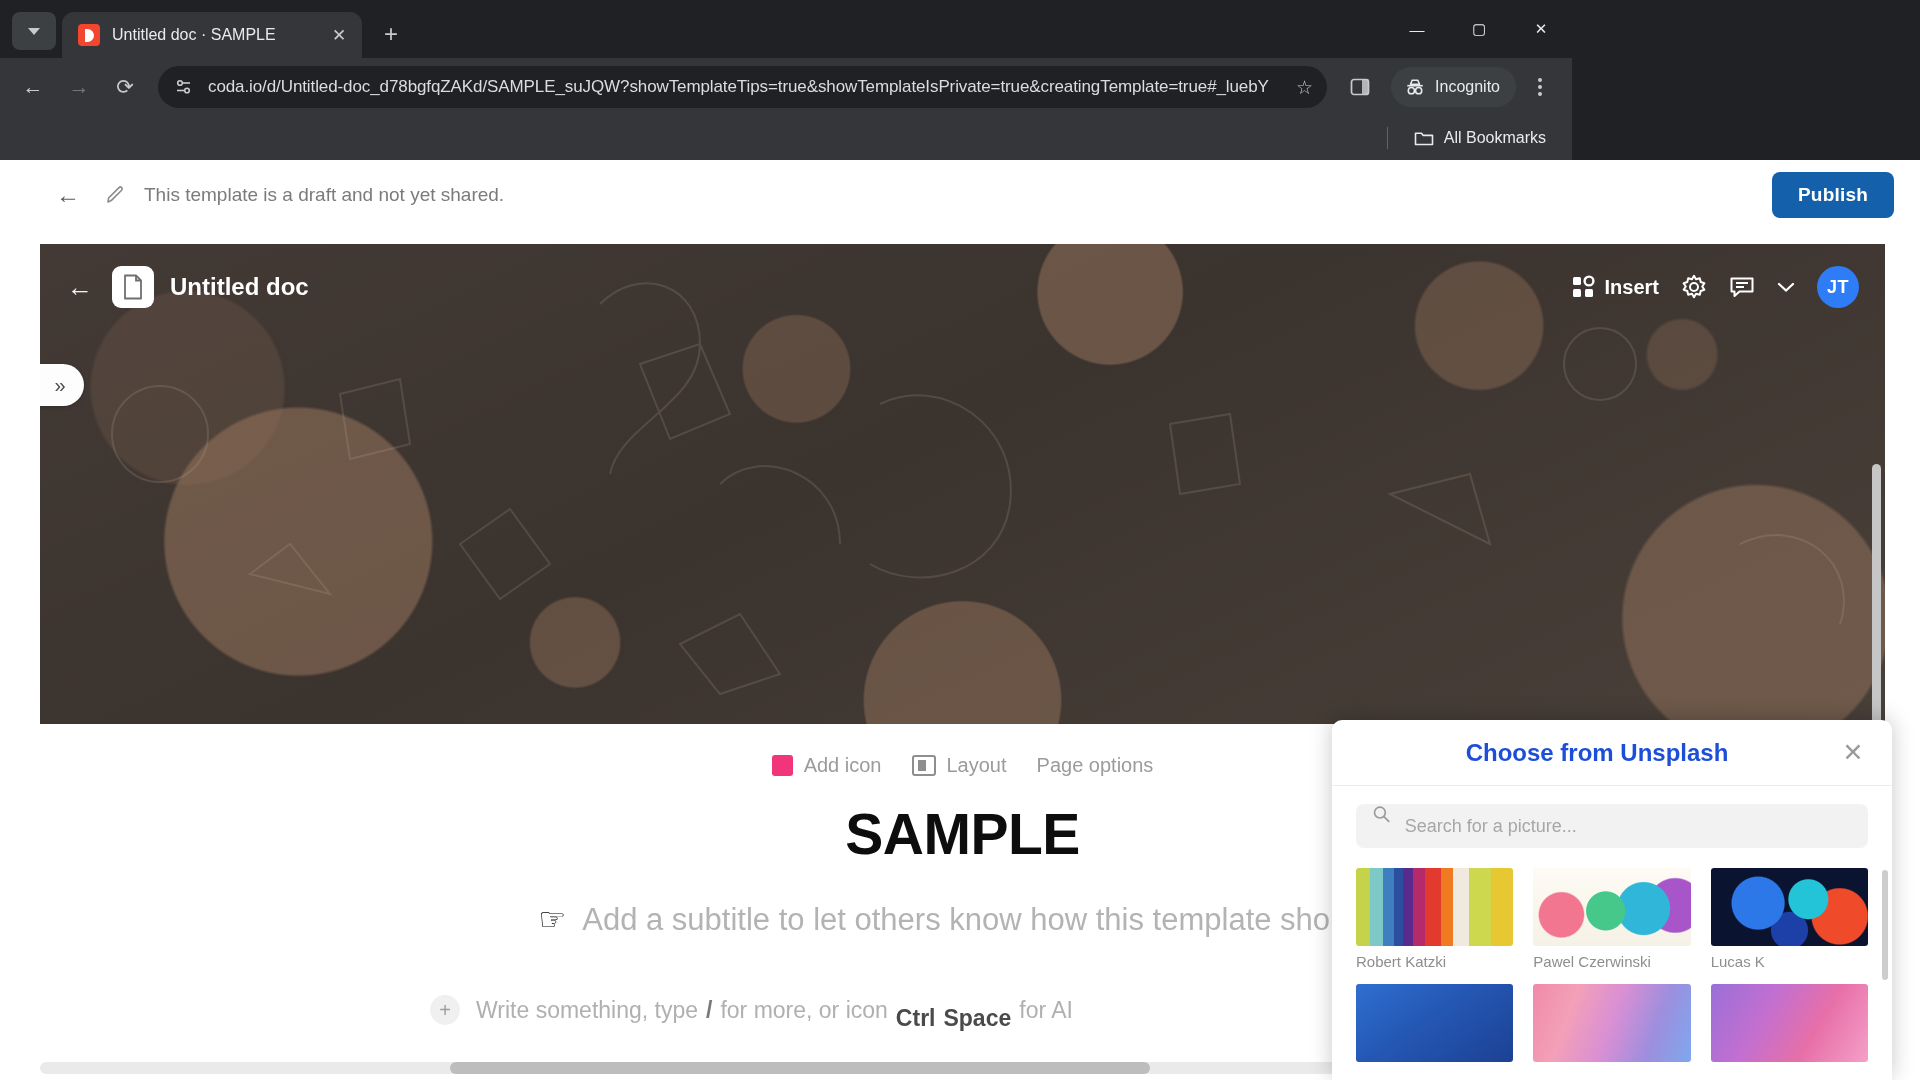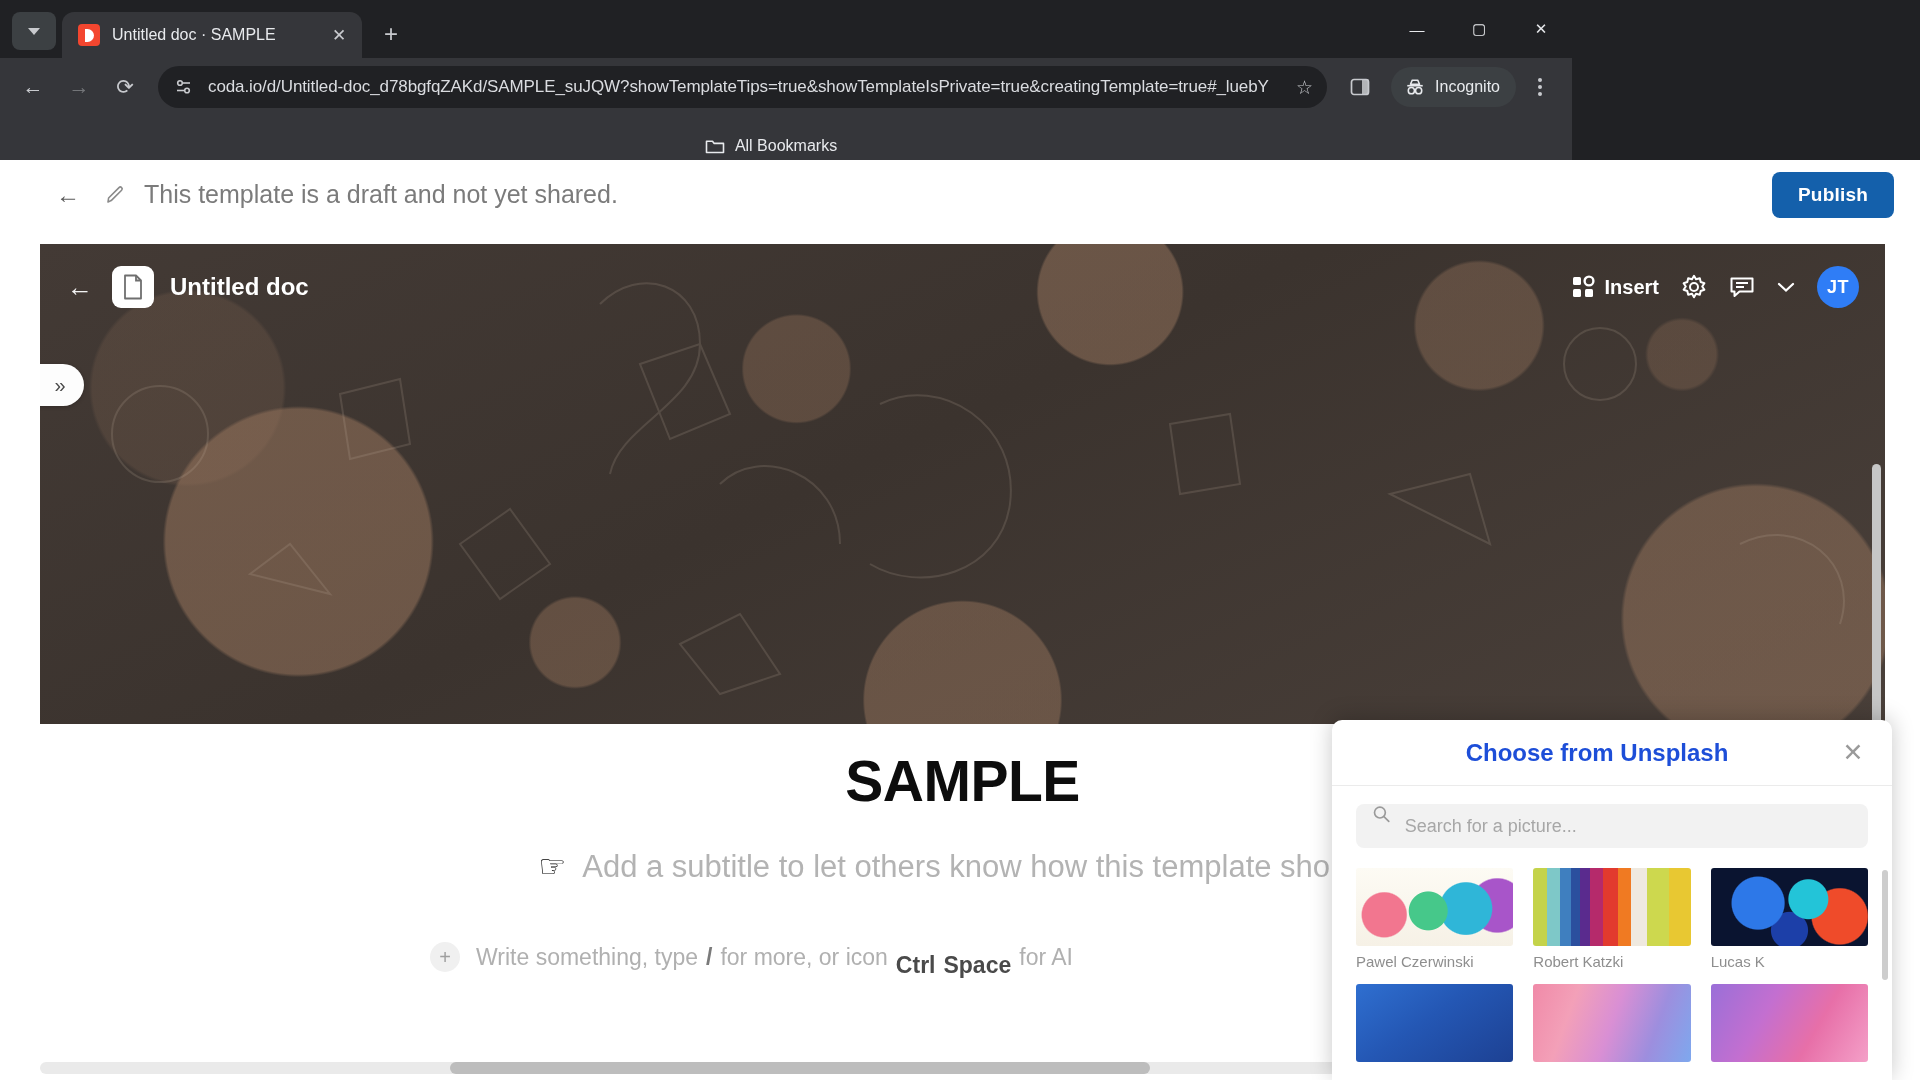--- a/index.html
+++ b/index.html
@@ -55,34 +55,34 @@
   .omni-url { color: #dadce0; font-size: 17px; white-space: nowrap; overflow: hidden; letter-spacing: -0.1px; flex:1; }
   .omni-star { color: #c8cace; font-size: 19px; }
   .tb-icon { width: 42px; height: 42px; border-radius: 50%; display:flex; align-items:center; justify-content:center; color:#c8cace; }
   .incognito-pill {
     height: 40px; border-radius: 20px; background: #3c4043; display: flex; align-items: center;
     gap: 9px; padding: 0 16px 0 13px; color: #e8eaed; font-size: 16px; margin-left: 6px;
   }
   .kebab { width: 40px; height: 44px; display:flex; flex-direction:column; align-items:center; justify-content:center; gap:3px; }
   .kebab span { width:4px; height:4px; border-radius:50%; background:#c8cace; display:block; }
 
-  .bookmarkbar { height: 44px; background:#35363a; display:flex; align-items:center; justify-content:flex-end; padding-right: 30px; gap: 16px; flex-direction: column; }
+  .bookmarkbar { height: 44px; background:#35363a; display:flex; align-items:center; justify-content:flex-end; padding-right: 16px; gap: 16px; }
   .bm-sep { width: 1px; height: 22px; background:#5f6368; }
   .bm-item { display:flex; align-items:center; gap:10px; color:#e8eaed; font-size:16px; padding: 5px 10px; border-radius: 6px; }
 
   
   .page { position:absolute; left:0; top:160px; width:1920px; height:920px; background:#ffffff; overflow:hidden; }
 
   .template-bar {
     height: 70px; background:#ffffff; display:flex; align-items:center; padding: 0 26px 0 56px; gap: 18px;
     border-bottom: 1px solid #ffffff;
   }
   .tb-back { color:#5a5a5a; font-size:24px; width:30px; display:flex; align-items:center; }
   .tb-pencil { color:#8a8a8a; font-size:19px; }
-  .tb-msg { color:#7b7b7b; font-size:25px; flex:1; }
+  .tb-msg { color:#7b7b7b; font-size:19px; flex:1; }
   .publish-btn {
     background:#1460ab; color:#fff; font-size:19px; font-weight:bold;
     padding: 12px 26px; border-radius: 8px; letter-spacing:0.2px;text-align:center;
   }
 
   .doc-shell { position: absolute; left: 40px; top: 84px; width: 1845px; height: 836px; }
 
   .cover {
     position:absolute; left:0; top:0; width:1845px; height: 480px;
     background:
@@ -310,20 +310,35 @@
                 </svg>
             </span>
             <span class="avatar">JT</span>
           </span>
         </div>
 
         <div class="sidebar-toggle">»</div>
       </div>
 
       <div class="doc-body">
+        <div class="opt-row">
+          <div class="opt">
+            <span class="sw"></span>
+            <span>Add icon</span>
+          </div>
+          <div class="opt">
+            <span class="layout-ico">
+                <i></i>
+              </span>
+            <span>Layout</span>
+          </div>
+          <div class="opt">
+            <span>Page options</span>
+          </div>
+        </div>
 
         <div class="doc-title">SAMPLE</div>
 
         <div class="subtitle-row">
           <span class="subtitle-emoji">☞</span>
           <span class="subtitle-text">Add a subtitle to let others know how this template should be</span>
         </div>
 
         <div class="write-row">
           <span class="plus-btn">+</span>
@@ -348,28 +363,28 @@
       </div>
       <div class="us-search">
         <svg width="20" height="20" viewBox="0 0 20 20">
           <circle cx="8.5" cy="8.5" r="5.8" fill="none" stroke="#9a9a9a" stroke-width="1.8"></circle>
           <line x1="12.8" y1="12.8" x2="18" y2="18" stroke="#9a9a9a" stroke-width="1.8" stroke-linecap="round"></line>
         </svg>
         <input value="" placeholder="Search for a picture..." style="">
       </div>
       <div class="us-grid">
         <div class="us-cell">
+          <div class="us-thumb t1"></div>
+          <div class="us-cred">Robert Katzki</div>
+        </div>
+        <div class="us-cell">
           <div class="us-thumb t2"></div>
           <div class="us-cred">Pawel Czerwinski</div>
         </div>
         <div class="us-cell">
-          <div class="us-thumb t1"></div>
-          <div class="us-cred">Robert Katzki</div>
-        </div>
-        <div class="us-cell">
           <div class="us-thumb t3"></div>
           <div class="us-cred">Lucas K</div>
         </div>
         <div class="us-cell">
           <div class="us-thumb t4"></div>
         </div>
         <div class="us-cell">
           <div class="us-thumb t5"></div>
         </div>
         <div class="us-cell">

